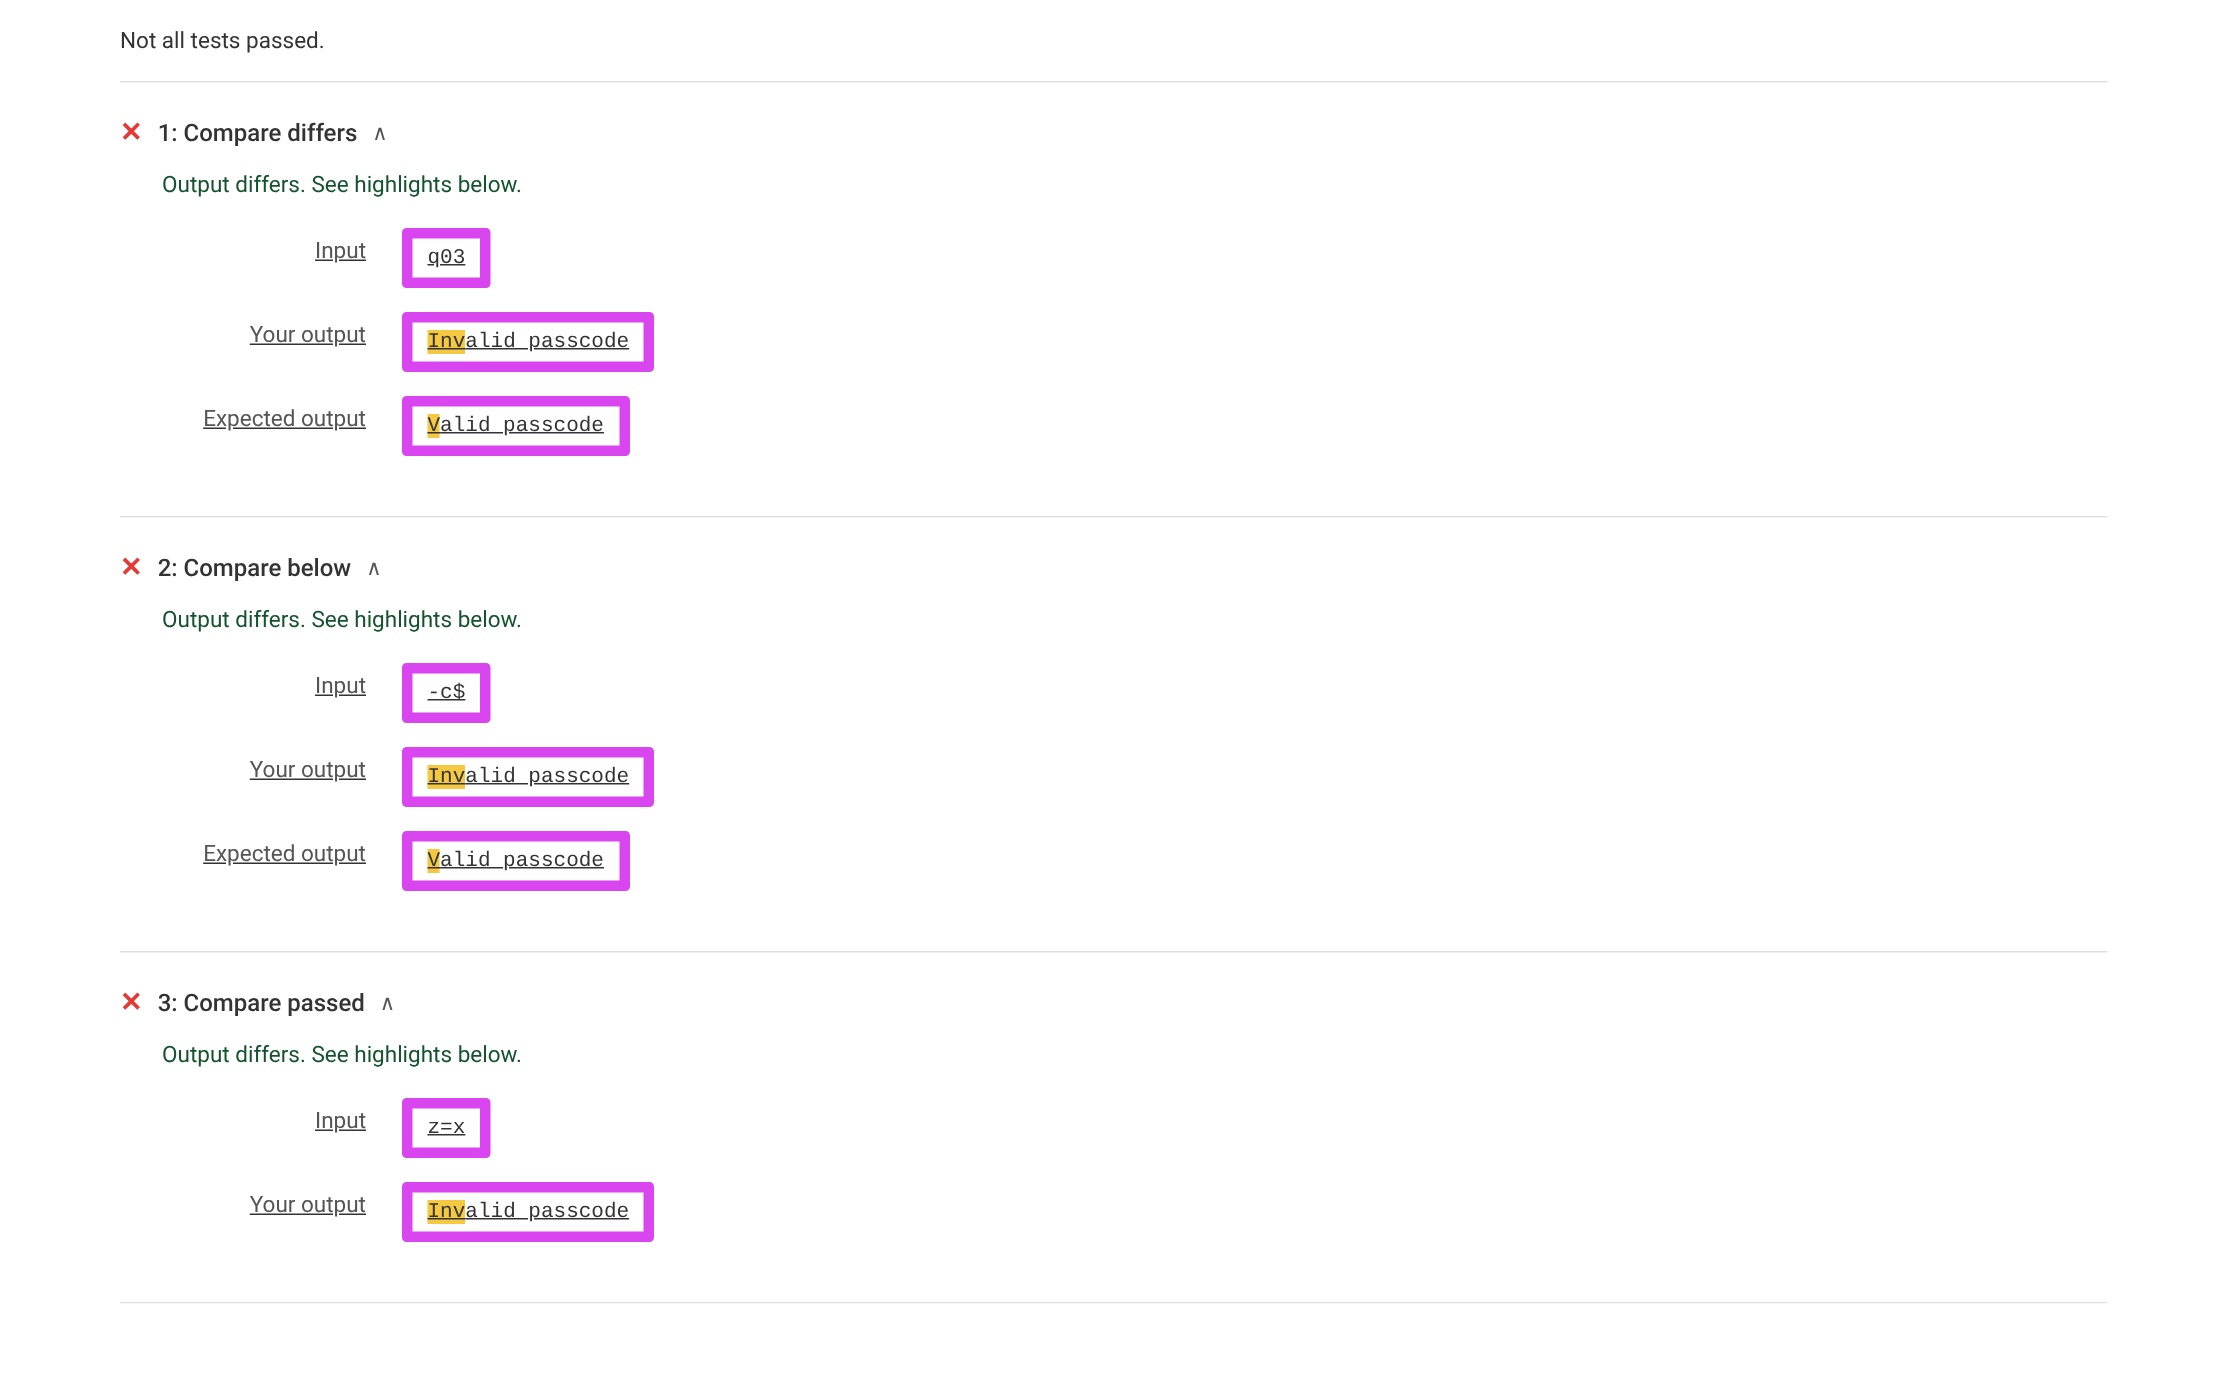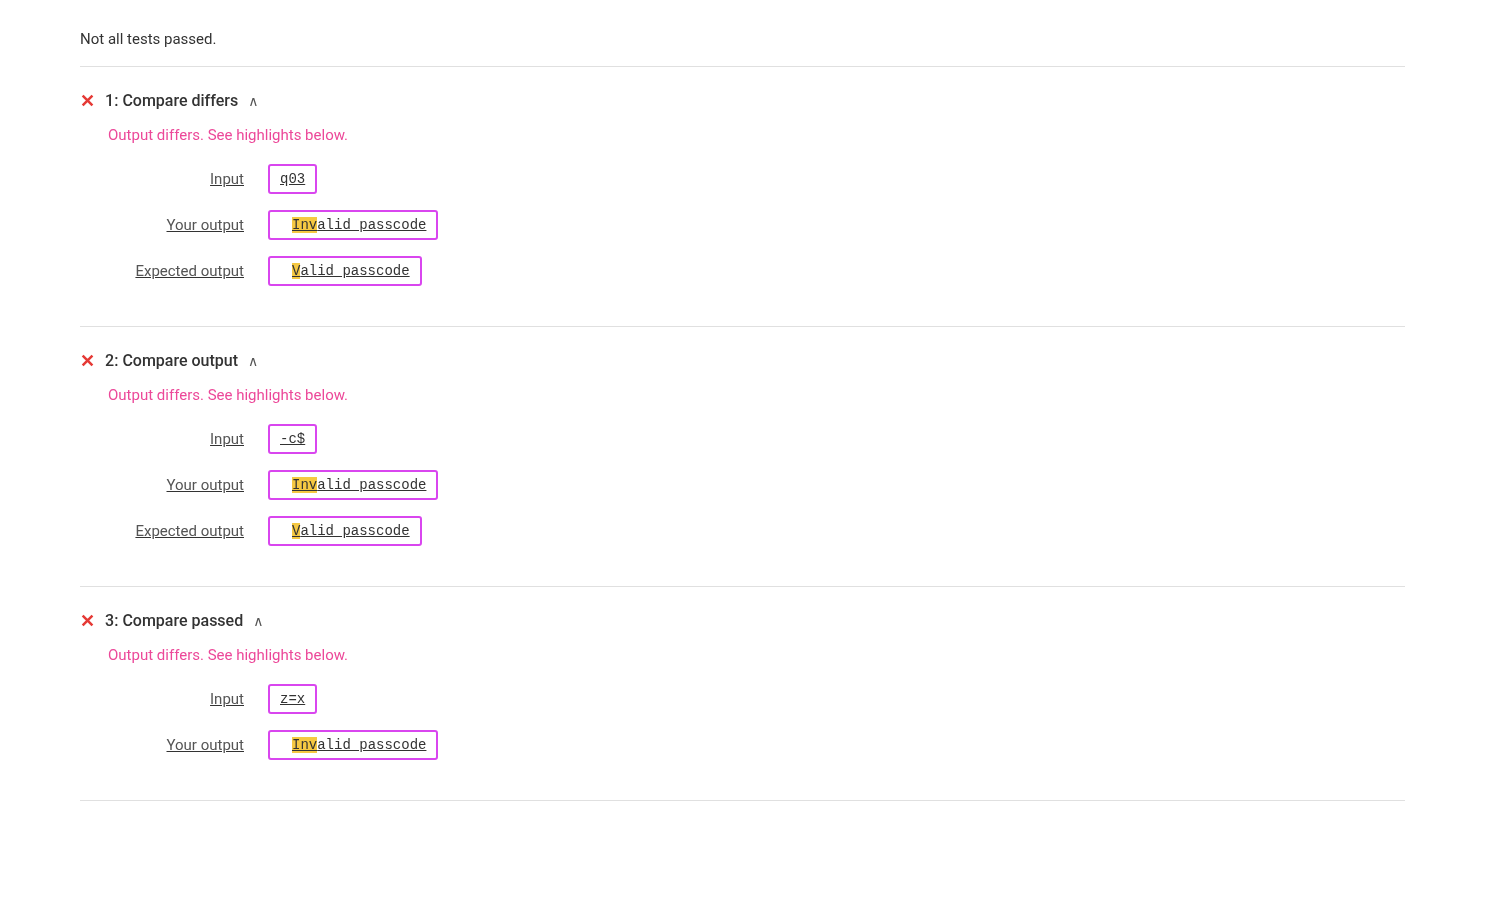--- a/index.html
+++ b/index.html
@@ -11,21 +11,21 @@
     body {
       font-family: -apple-system, BlinkMacSystemFont, 'Segoe UI', Roboto, sans-serif;
       background: #ffffff;
       color: #333;
       font-size: 15px;
     }
 
     .page-container {
       max-width: 1485px;
       margin: 0 auto;
-      padding: 12px 80px;
+      padding: 0 80px;
     }
 
     .not-all-passed {
       padding: 18px 0 18px 0;
       color: #333;
       font-size: 15px;
     }
 
     .divider {
       border: none;
@@ -54,21 +54,21 @@
       font-weight: bold;
       line-height: 1;
     }
 
     .chevron-up {
       font-size: 14px;
       color: #555;
     }
 
     .output-differs {
-      color: #ec4899;
+      color: #14532d;
       margin-bottom: 20px;
       padding-left: 28px;
       font-size: 15px;
     }
 
     .field-row {
       display: flex;
       align-items: flex-start;
       margin-bottom: 16px;
       padding-left: 28px;
@@ -82,31 +82,30 @@
       color: #555;
       font-size: 15px;
       padding-top: 6px;
       flex-shrink: 0;
     }
 
     .code-box {
       display: inline-block;
       font-family: 'Courier New', Courier, monospace;
       font-size: 14px;
-      border: 2px solid #d946ef;
+      border: 7px solid #d946ef;
       border-radius: 3px;
       padding: 5px 10px;
       background: #fff;
       color: #333;
     }
 
     .highlight-yellow {
       background-color: #f5c842;
       color: #333;
-      margin-left: 12px;
     }
 
     .code-box .highlight-yellow {
       display: inline;
     }
   </style>
 </head>
 <body>
 
 <div class="page-container">
@@ -130,21 +129,21 @@
           <span class="code-box"><span class="highlight-yellow">Inv</span>alid passcode</span>
         </div>
         <div class="field-row">
           <span class="field-label">Expected output</span>
           <span class="code-box"><span class="highlight-yellow">V</span>alid passcode</span>
         </div>
       </div>
       <div class="test-section">
         <div class="test-header">
           <span class="x-icon">✕</span>
-          <span>2: Compare output</span>
+          <span>2: Compare below</span>
           <span class="chevron-up">∧</span>
         </div>
         <div class="output-differs">Output differs. See highlights below.</div>
         <div class="field-row">
           <span class="field-label">Input</span>
           <span class="code-box">-c$</span>
         </div>
         <div class="field-row">
           <span class="field-label">Your output</span>
           <span class="code-box"><span class="highlight-yellow">Inv</span>alid passcode</span>

